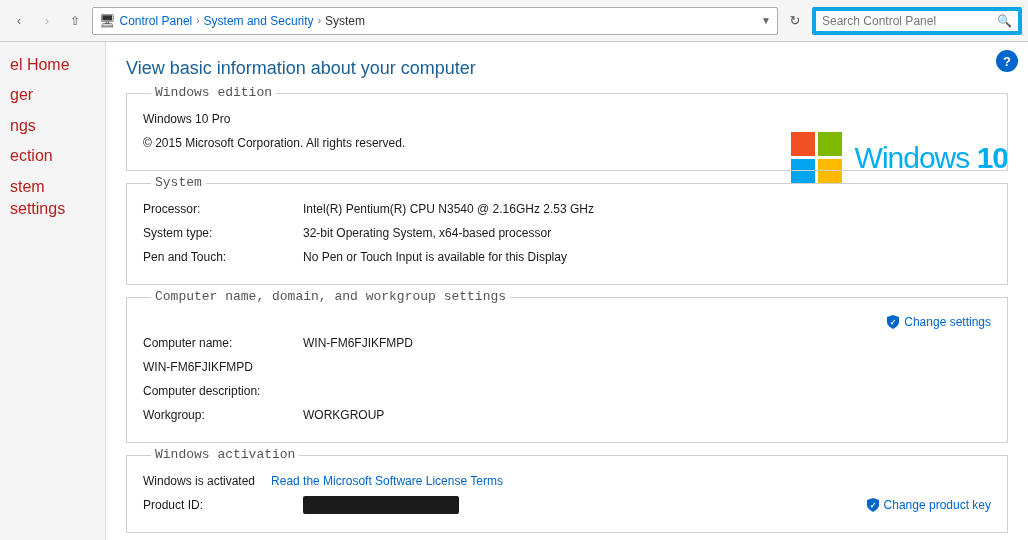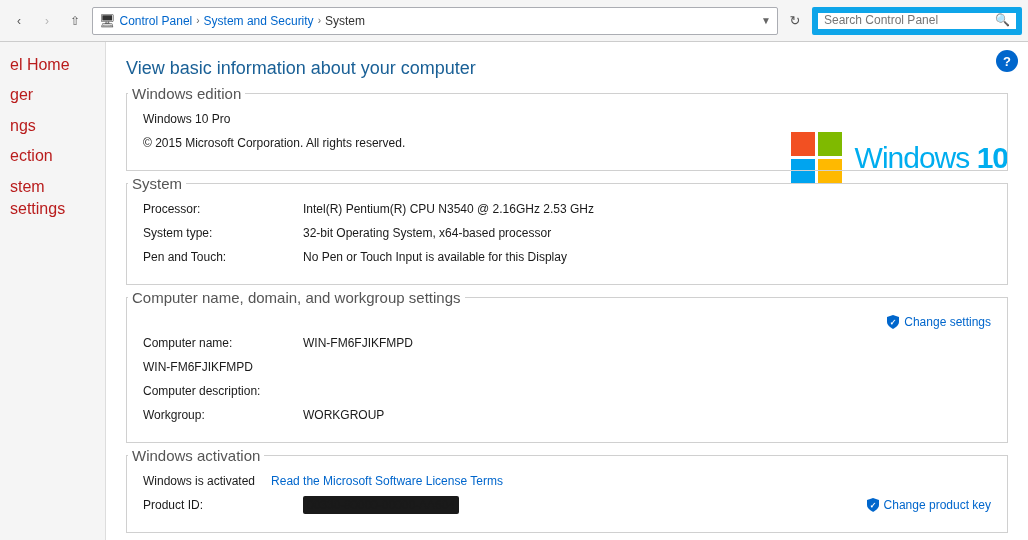--- a/index.html
+++ b/index.html
@@ -78,23 +78,23 @@
       border-radius: 2px;
       cursor: pointer;
       display: flex;
       align-items: center;
       justify-content: center;
       color: #555;
       font-size: 13px;
     }
     .search-bar {
       display: flex;
-      align-items: flex-start;
+      align-items: center;
       background: white;
-      border: 6px solid #0ea5e9;
+      border: 4px solid #0ea5e9;
       height: 28px;
       width: 210px;
       padding: 0 6px;
       border-radius: 2px;
       gap: 4px;
     }
     .search-input {
       border: none;
       outline: none;
       flex: 1;
@@ -148,25 +148,26 @@
     }
 
     .section {
       border: 1px solid #d0d0d0;
       margin-bottom: 12px;
       position: relative;
     }
     .section-header {
       position: absolute;
       top: -9px;
-      left: 1px;
+      left: 24px;
       background: white;
       padding: 0 4px;
-      font-size: 15px;
+      font-size: 13px;
       color: #555;
+      font-family: Liberation Mono, monospace;
     }
     .section-body {
       padding: 16px 16px 12px 16px;
     }
 
     .info-row {
       display: flex;
       margin-bottom: 6px;
       font-size: 12px;
       line-height: 1.5;

